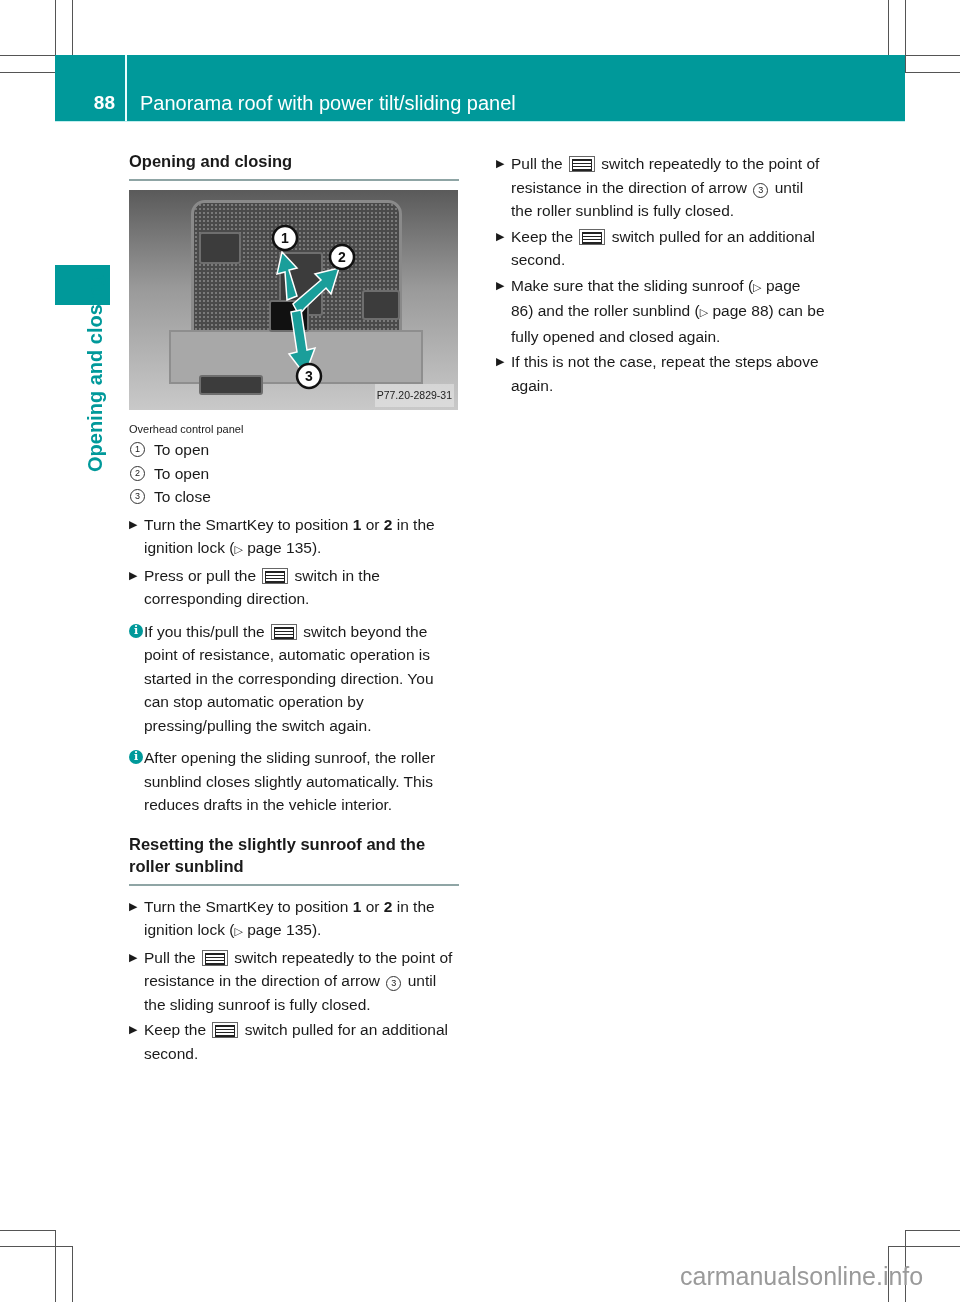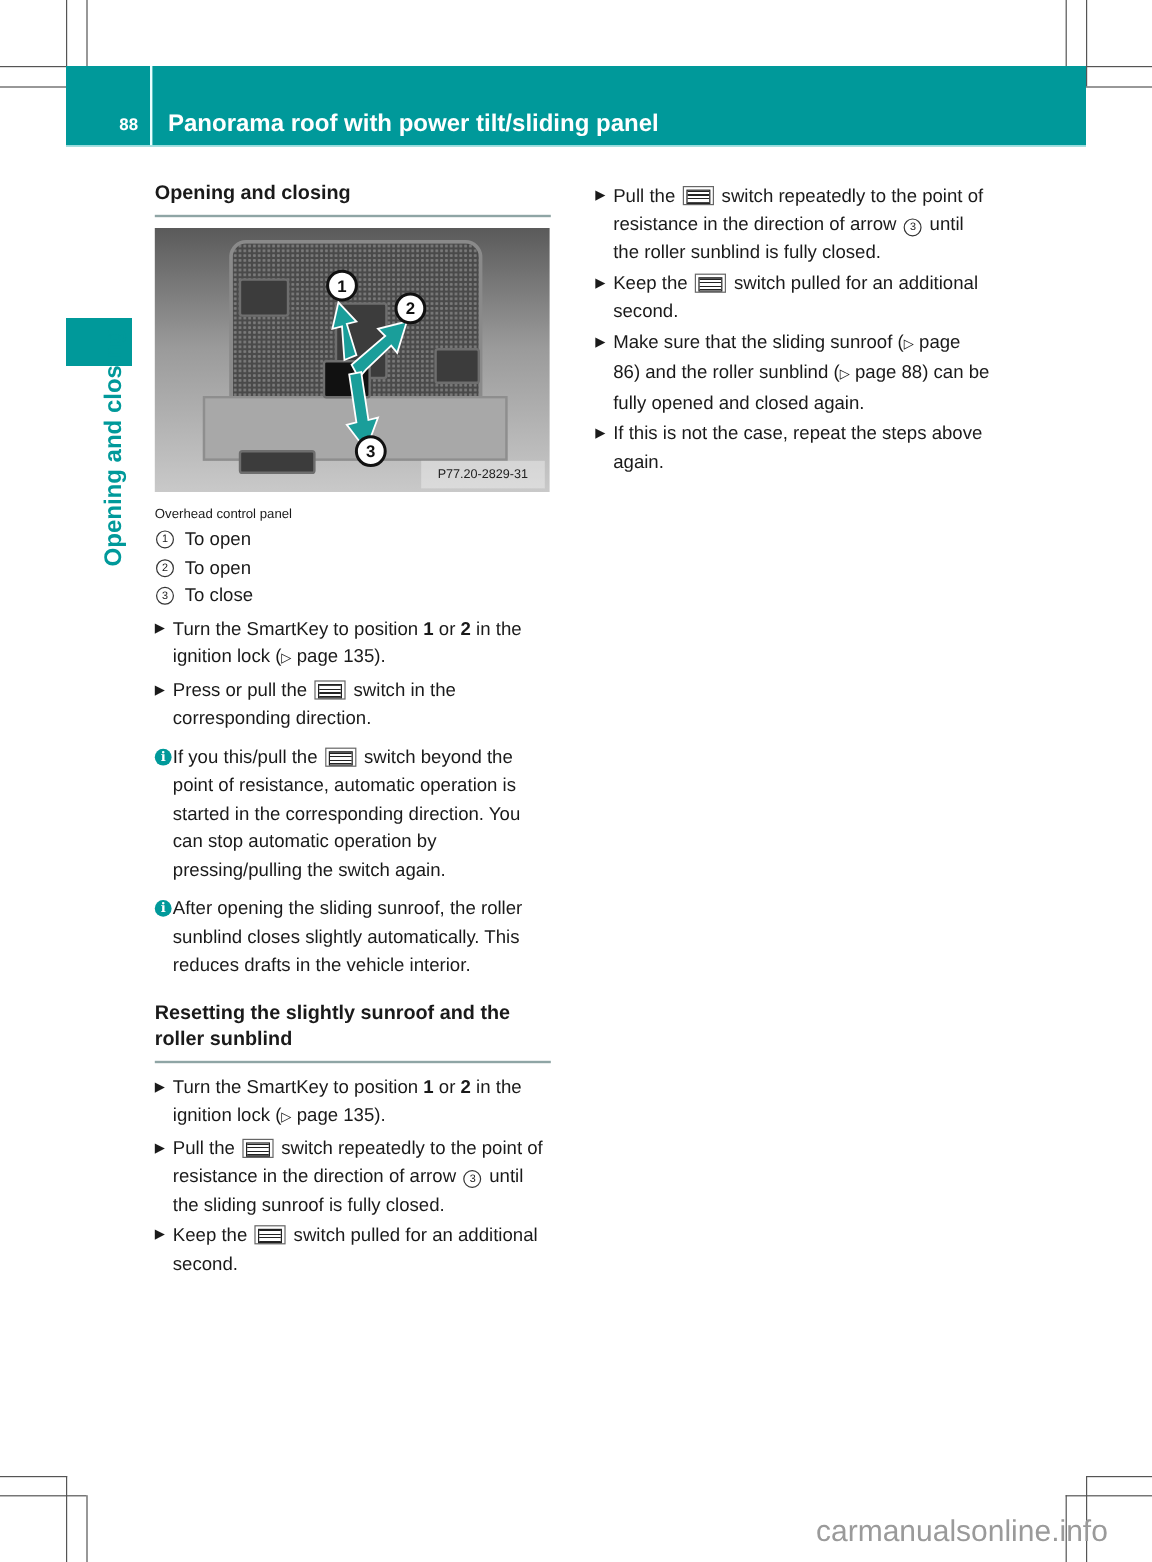--- a/index.html
+++ b/index.html
@@ -7,27 +7,27 @@
     width: 960px; height: 1302px; position: relative; background: #ffffff;
     font-family: "Liberation Sans", sans-serif; color: #1a1a1a; overflow: hidden;
   }
   .crop { position: absolute; background: #555; }
   .header {
     position: absolute; left: 55px; top: 55px; width: 850px; height: 66px;
     background: #00999a; border-bottom: 1px solid #bfeeee;
   }
   .header .pnum {
     position: absolute; left: 0; top: 0; width: 70px; height: 66px;
-    color: #fff; font-weight: bold; font-size: 14px; text-align: right;
+    color: #fff; font-weight: bold; font-size: 19px; text-align: right;
     box-sizing: border-box; padding-right: 10px; line-height: 96px;
   }
   .header .sep { position: absolute; left: 70px; top: 0; width: 2px; height: 66px; background: #e8ffff; }
   .header .title {
     position: absolute; left: 85px; top: 0; height: 64px; line-height: 96px;
-    color: #fff; font-weight: bold; font-size: 20px; white-space: nowrap;
+    color: #fff; font-weight: normal; font-size: 20px; white-space: nowrap;
   }
   .side-tab { position: absolute; left: 55px; top: 265px; width: 55px; height: 40px; background: #00999a; }
   .side-label {
     position: absolute; left: 84px; top: 472px; transform-origin: 0 0; transform: rotate(-90deg);
     color: #00999a; font-weight: bold; font-size: 20px; white-space: nowrap;
   }
   .col { position: absolute; font-size: 15.5px; line-height: 23.5px; }
   .col.left { left: 129px; top: 150px; width: 330px; }
   .col.right { left: 496px; top: 150px; width: 330px; }
   h2 { font-size: 16.5px; font-weight: bold; margin: 0; line-height: 22px; }
@@ -36,21 +36,21 @@
     position: relative; width: 329px; height: 220px; overflow: hidden;
     background: linear-gradient(180deg, #5a5a5a 0%, #9a9a9a 45%, #c9c9c9 100%);
   }
   .figure .panel {
     position: absolute; left: 62px; top: 10px; width: 205px; height: 140px;
     background: radial-gradient(circle, #7a7a7a 1px, #4a4a4a 1.5px) 0 0/4px 4px;
     border-radius: 14px; border: 3px solid #8a8a8a;
   }
   .figure .tray { position: absolute; left: 40px; top: 140px; width: 250px; height: 50px; background: #a8a8a8; border: 2px solid #8e8e8e; }
   .figure .btn { position: absolute; background: #3c3c3c; border: 2px solid #6e6e6e; border-radius: 3px; }
-  .figure .code { position: absolute; right: 4px; bottom: 3px; font-size: 10.5px; color: #222; background: rgba(255,255,255,0.35); padding: 0 14px; }
+  .figure .code { position: absolute; right: 4px; bottom: 3px; font-size: 10.5px; color: #222; background: rgba(255,255,255,0.35); padding: 0 2px; }
   .figure svg { position: absolute; left: 0; top: 0; }
   .caption { font-size: 11px; line-height: 18px; margin-top: 10px; }
   .legend-row { display: flex; align-items: center; }
   .circnum {
     display: inline-flex; width: 13px; height: 13px; border: 1px solid #333; border-radius: 50%;
     font-size: 9px; line-height: 13px; justify-content: center; align-items: center; margin: 0 9px 0 1px;
   }
   .step { position: relative; padding-left: 15px; margin-top: 2px; }
   .step .bullet { position: absolute; left: 0; top: 0; font-size: 11px; }
   .info { position: relative; padding-left: 15px; margin-top: 9px; }

